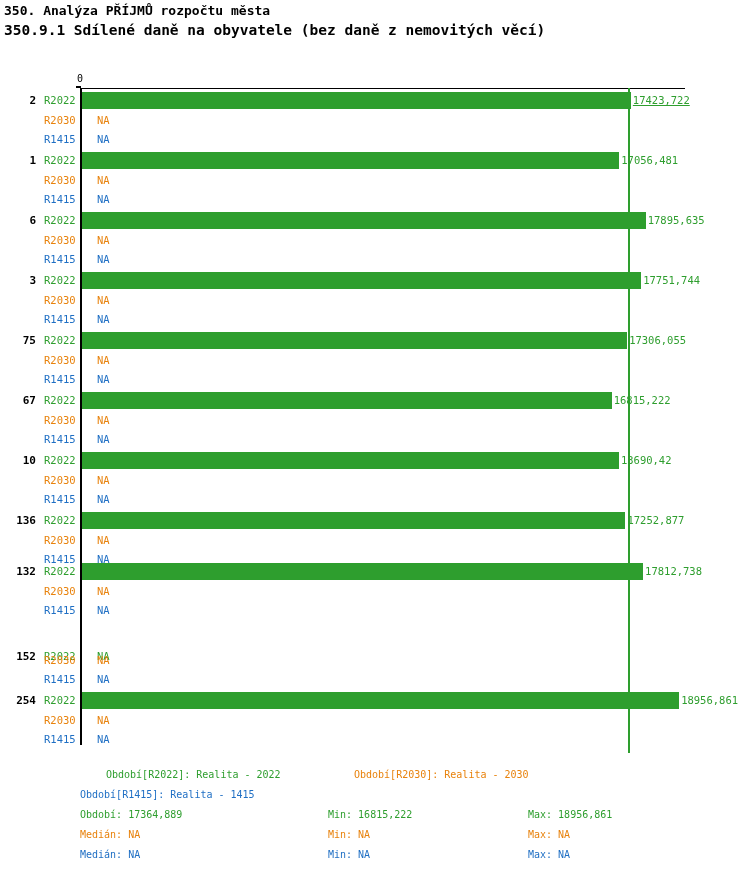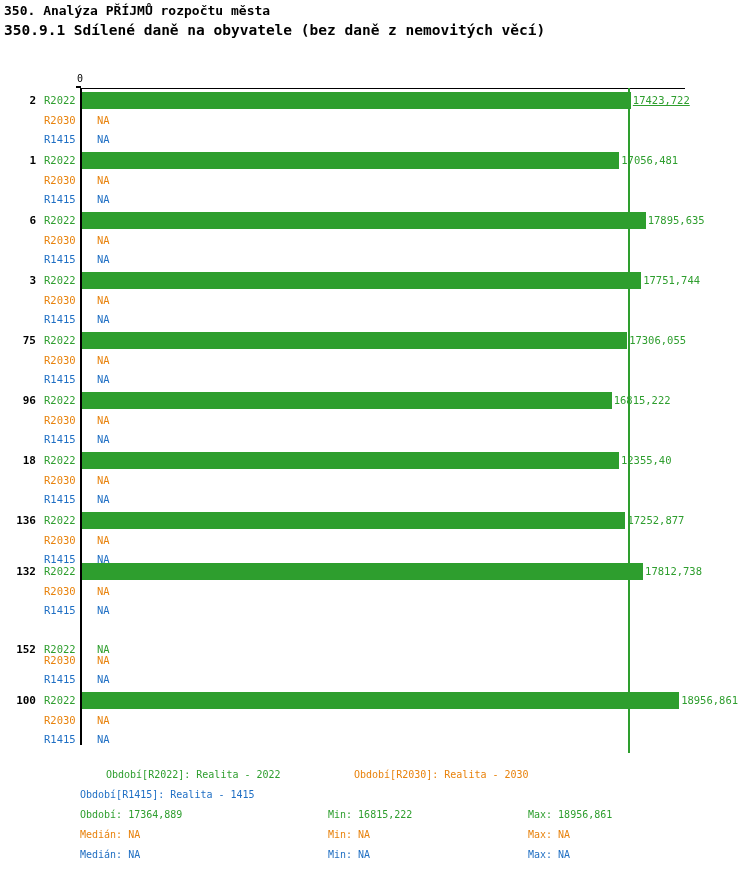--- a/index.html
+++ b/index.html
@@ -260,40 +260,40 @@
           <div class="series-label s-r2030">R2030</div>
           <div class="na-text s-r2030">NA</div>
         </div>
         <div class="row" style="top: 39.2px;">
           <div class="series-label s-r1415">R1415</div>
           <div class="na-text s-r1415">NA</div>
         </div>
       </div>
       <div class="group" style="top: 391px; height: 60px;">
         <div class="row" style="top: 0px;">
-          <div class="cat-label">96</div>
+          <div class="cat-label">67</div>
           <div class="series-label s-r2022">R2022</div>
           <div class="bar bar-r2022" style="width: 529.685px;"></div>
           <div class="val-text s-r2022" style="left: 613.685px;">16815,222</div>
         </div>
         <div class="row" style="top: 19.6px;">
           <div class="series-label s-r2030">R2030</div>
           <div class="na-text s-r2030">NA</div>
         </div>
         <div class="row" style="top: 39.2px;">
           <div class="series-label s-r1415">R1415</div>
           <div class="na-text s-r1415">NA</div>
         </div>
       </div>
       <div class="group" style="top: 451px; height: 60px;">
         <div class="row" style="top: 0px;">
-          <div class="cat-label">18</div>
+          <div class="cat-label">10</div>
           <div class="series-label s-r2022">R2022</div>
           <div class="bar bar-r2022" style="width: 536.929px;"></div>
-          <div class="val-text s-r2022" style="left: 620.929px;">12355,40</div>
+          <div class="val-text s-r2022" style="left: 620.929px;">13690,42</div>
         </div>
         <div class="row" style="top: 19.6px;">
           <div class="series-label s-r2030">R2030</div>
           <div class="na-text s-r2030">NA</div>
         </div>
         <div class="row" style="top: 39.2px;">
           <div class="series-label s-r1415">R1415</div>
           <div class="na-text s-r1415">NA</div>
         </div>
       </div>
@@ -323,37 +323,37 @@
         <div class="row" style="top: 19.6px;">
           <div class="series-label s-r2030">R2030</div>
           <div class="na-text s-r2030">NA</div>
         </div>
         <div class="row" style="top: 39.2px;">
           <div class="series-label s-r1415">R1415</div>
           <div class="na-text s-r1415">NA</div>
         </div>
       </div>
       <div class="group" style="top: 631px; height: 60px;">
-        <div class="row" style="top: 9px;">
+        <div class="row" style="top: 16px;">
           <div class="cat-label">152</div>
           <div class="series-label s-r2022">R2022</div>
           <div class="na-text s-r2022">NA</div>
         </div>
         <div class="row" style="top: 19.6px;">
           <div class="series-label s-r2030">R2030</div>
           <div class="na-text s-r2030">NA</div>
         </div>
         <div class="row" style="top: 39.2px;">
           <div class="series-label s-r1415">R1415</div>
           <div class="na-text s-r1415">NA</div>
         </div>
       </div>
       <div class="group" style="top: 691px; height: 60px;">
         <div class="row" style="top: 0px;">
-          <div class="cat-label">100</div>
+          <div class="cat-label">254</div>
           <div class="series-label s-r2022">R2022</div>
           <div class="bar bar-r2022" style="width: 597.148px;"></div>
           <div class="val-text s-r2022" style="left: 681.148px;">18956,861</div>
         </div>
         <div class="row" style="top: 19.6px;">
           <div class="series-label s-r2030">R2030</div>
           <div class="na-text s-r2030">NA</div>
         </div>
         <div class="row" style="top: 39.2px;">
           <div class="series-label s-r1415">R1415</div>

